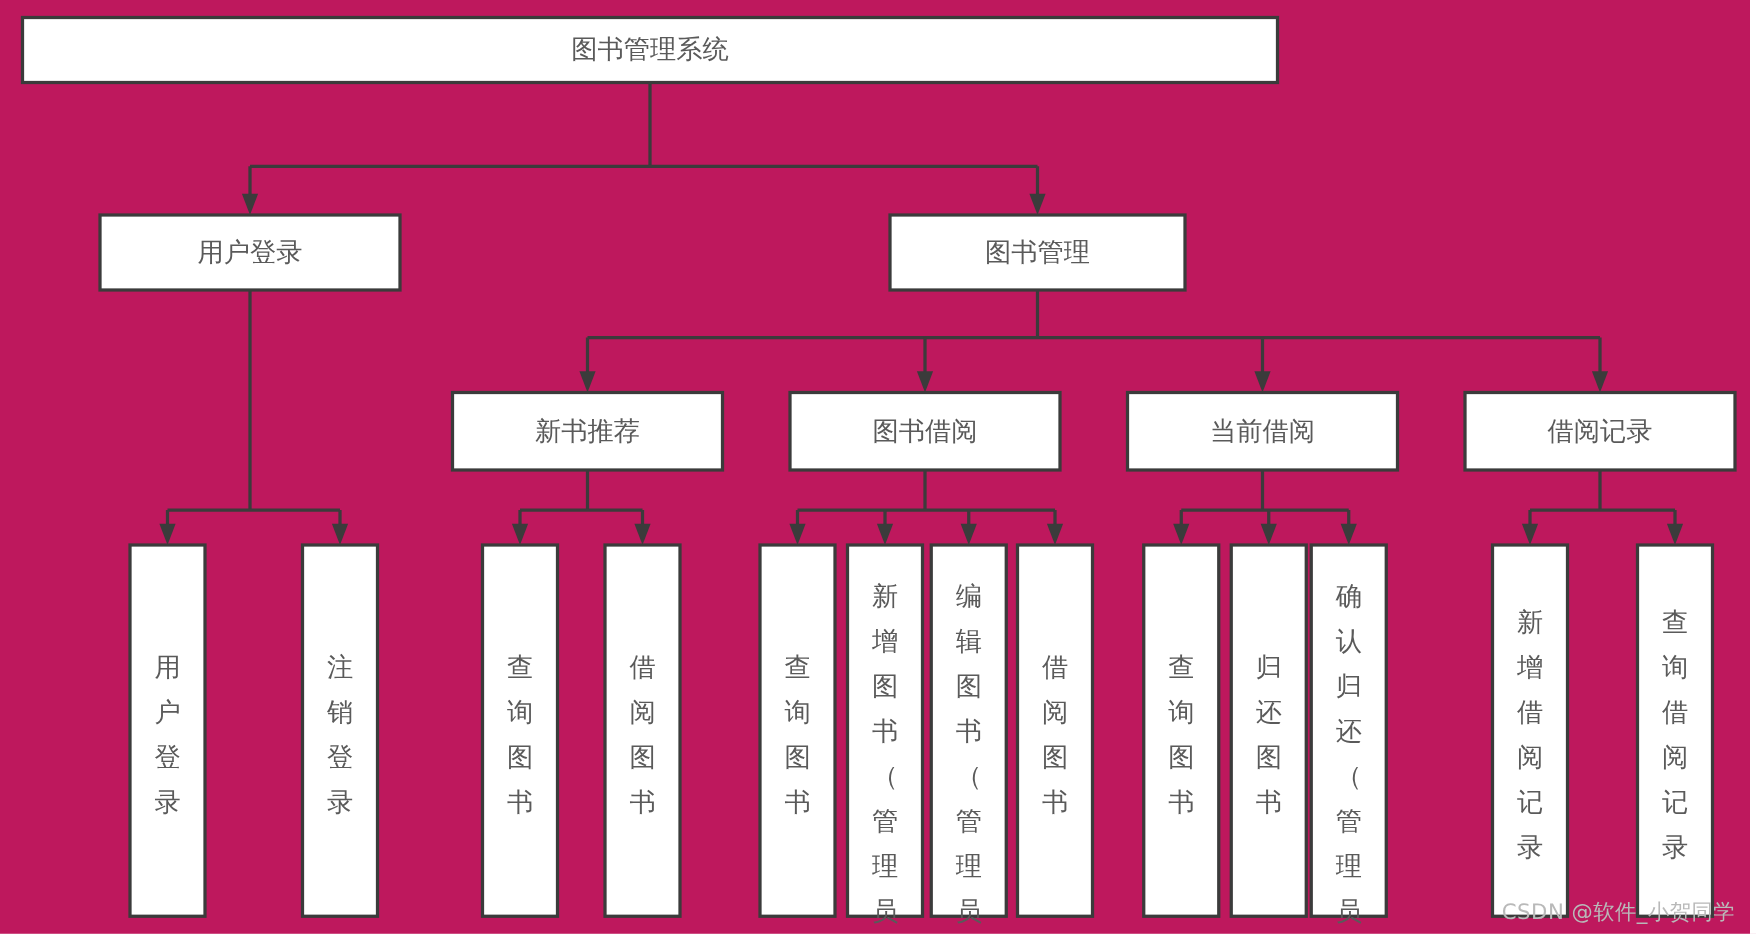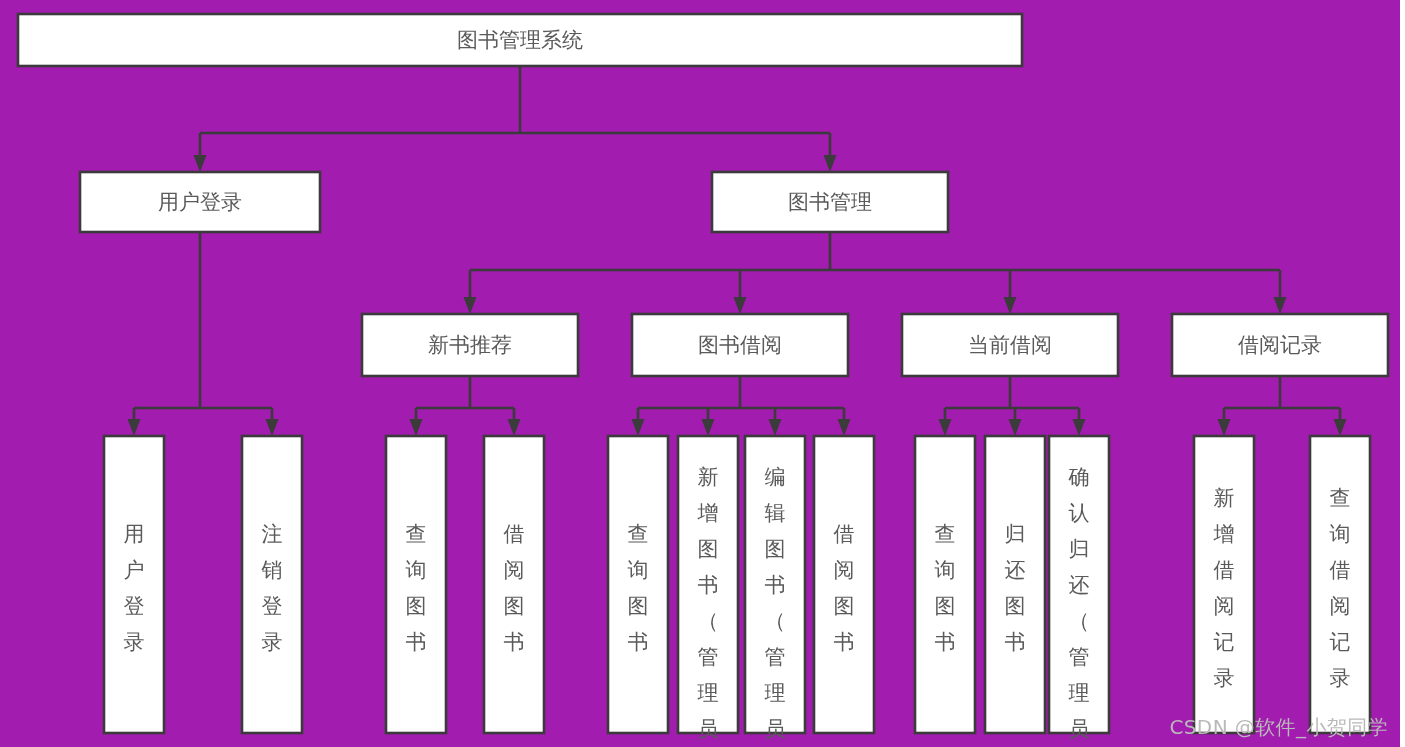--- a/index.html
+++ b/index.html
@@ -11,21 +11,21 @@
   body {
     font-family: "DejaVu Sans", "Liberation Sans", sans-serif;
     width: 1405px;
     height: 747px;
     overflow: hidden;
   }
   #diagram-root {
     position: relative;
     width: 1400px;
     height: 747px;
-    background: #a21caf;
+    background: #be185d;
   }
   svg#tree-svg {
     position: absolute;
     top: 0;
     left: 0;
     width: 1405px;
     height: 747px;
     display: block;
   }
   .node-box {
@@ -53,21 +53,21 @@
     fill: #5a5a5a;
     font-family: "DejaVu Sans", "Liberation Sans", sans-serif;
     font-size: 21px;
     text-anchor: middle;
   }
   .watermark-text {
     position: absolute;
     right: 12px;
     bottom: 6px;
     color: #b9b9b9;
-    font-size: 20px;
+    font-size: 17px;
     font-family: "DejaVu Sans", "Liberation Sans", sans-serif;
     white-space: nowrap;
     letter-spacing: 0.4px;
     user-select: none;
   }
 </style>
 </head>
 <body>
 
 <div id="diagram-root">

